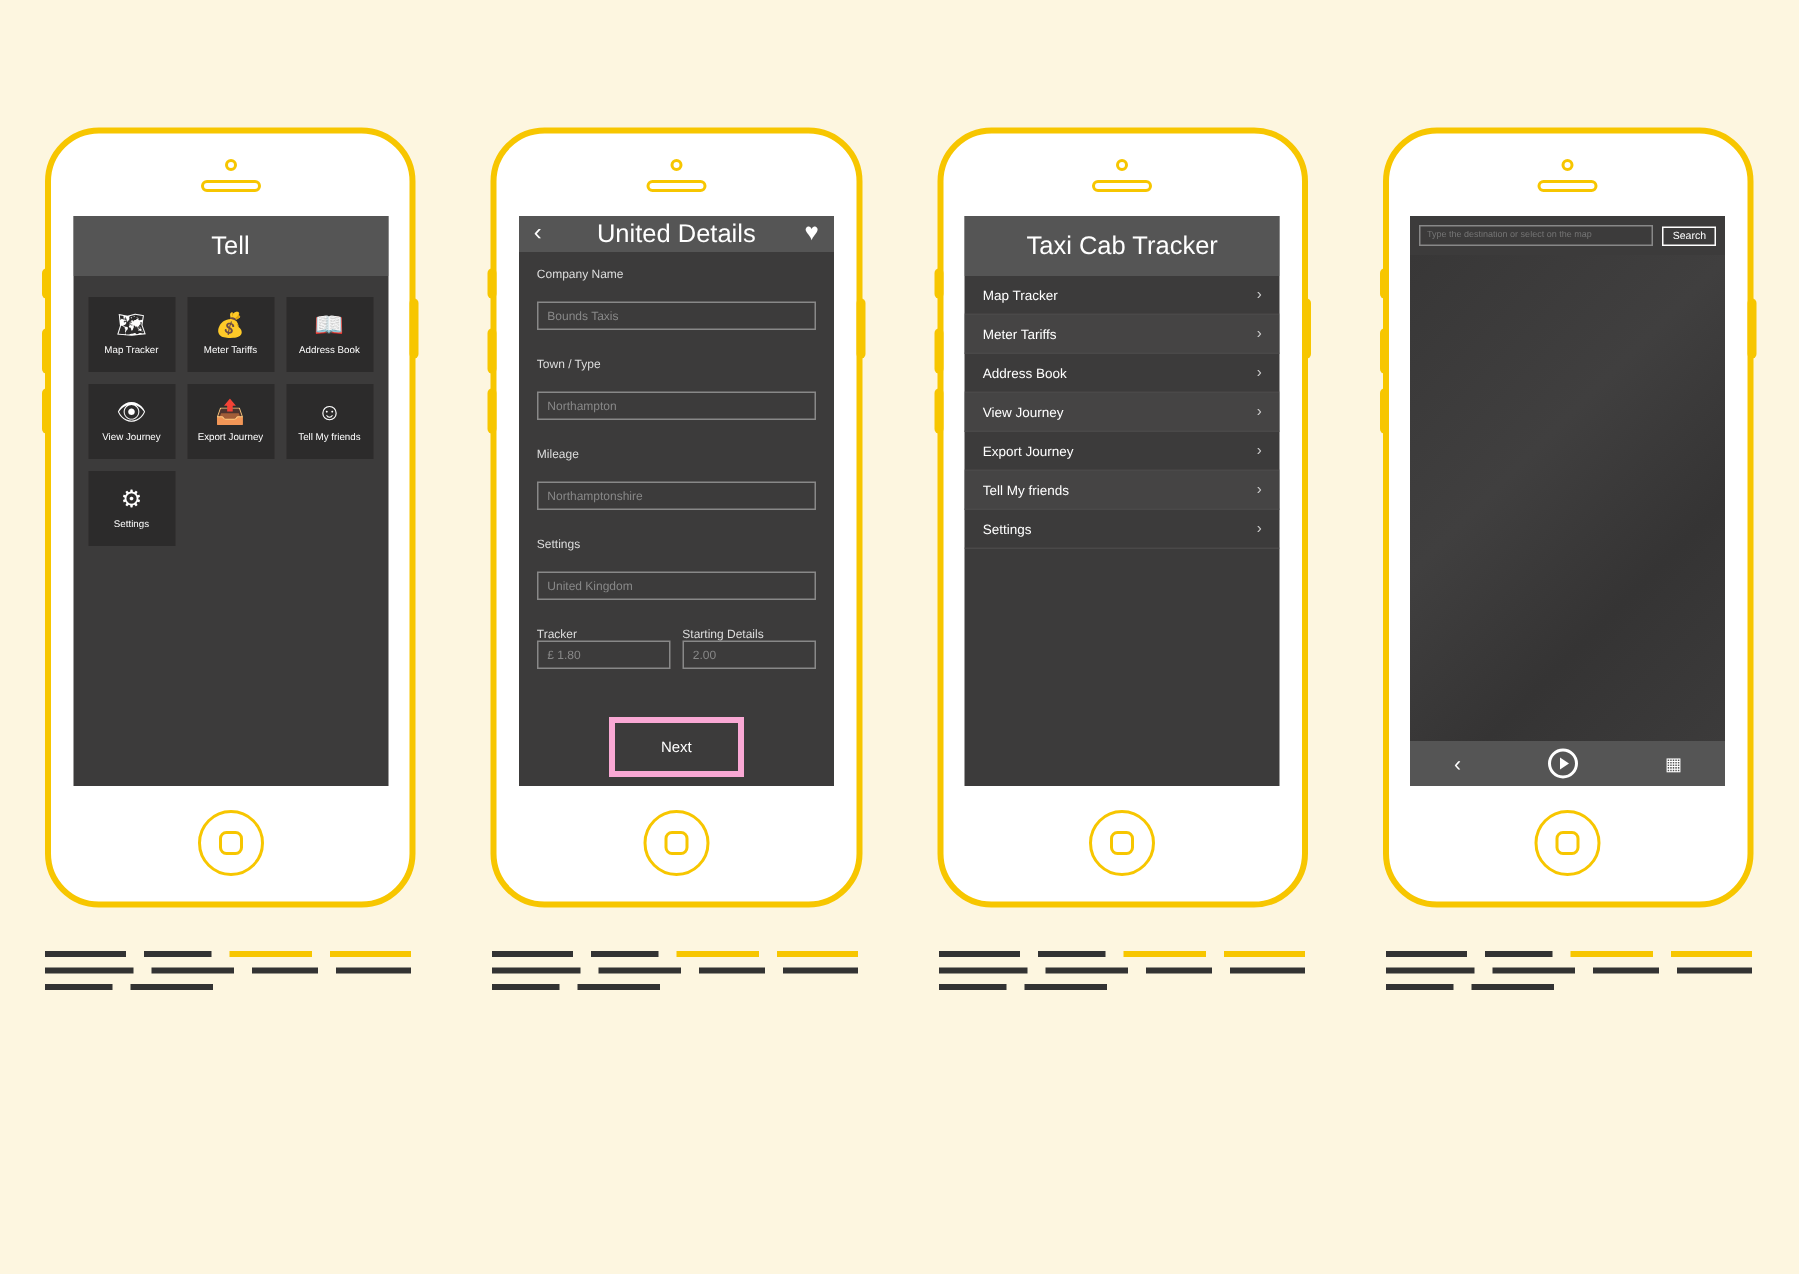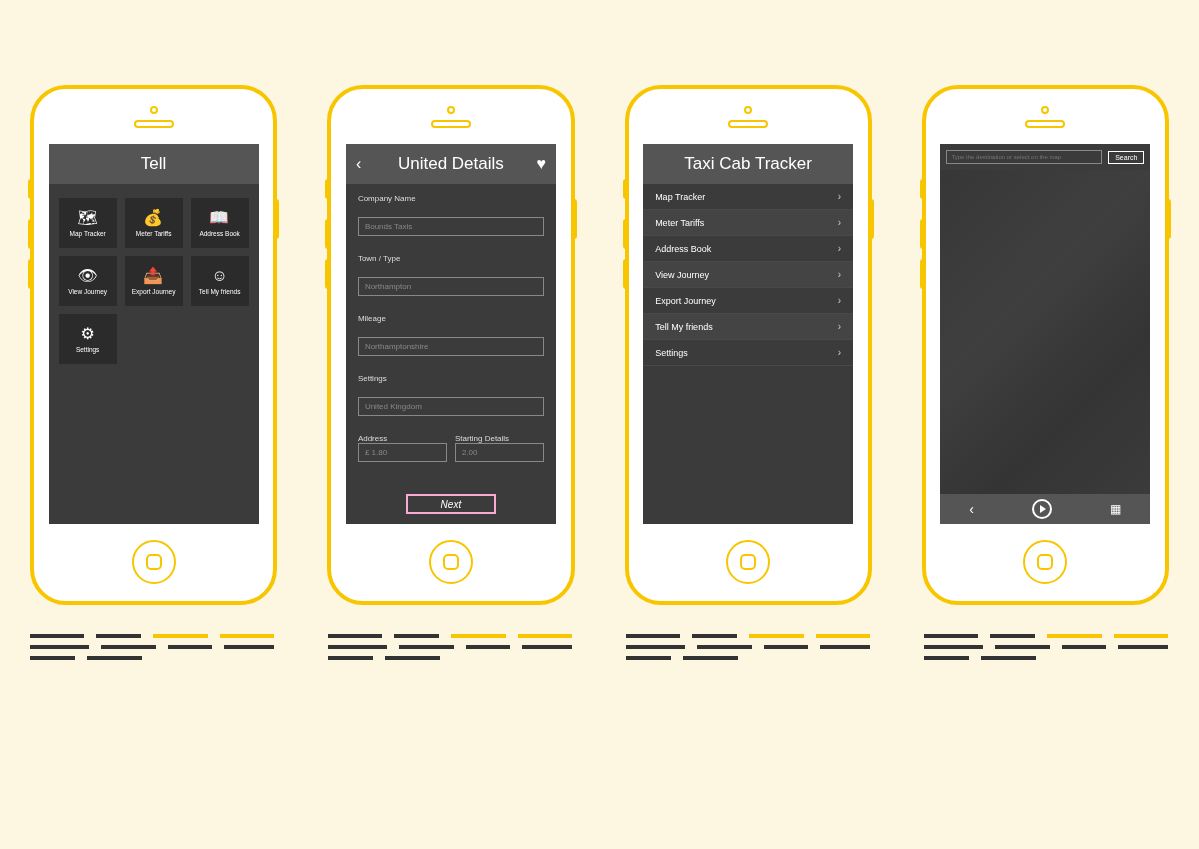--- a/index.html
+++ b/index.html
@@ -64,21 +64,21 @@
 .grid { padding:14px 10px; display:flex; flex-wrap:wrap; gap:8px; }
 .tile { width:58px; height:50px; background:#2c2b2b; display:flex; flex-direction:column; align-items:center; justify-content:center; color:#fff; font-size:6.5px; text-align:center; gap:4px; }
 .tile .ico { font-size:16px; line-height:1; color:#fff; }
 
 
 .form { padding:6px 12px; color:#fff; font-size:8px; display:flex; flex-direction:column; gap:14px;}
 .lbl { font-size:8px; margin-top:4px; color:#ddd; }
 .inp { border:1px solid #888; background:transparent; color:#888; font-size:8px; padding:4px 6px; width:100%; }
 .row2 { display:flex; gap:8px; }
 .row2 > div { flex:1; }
-.btn-next { margin:18px auto 0; width:90px; height:20px; border:2px solid #f9a8d4; background:transparent; color:#fff; font-size:10px; display:flex; align-items:center; justify-content:center;font-style:italic;}
+.btn-next { margin:18px auto 0; width:90px; height:40px; border:4px solid #f9a8d4; background:transparent; color:#fff; font-size:10px; display:flex; align-items:center; justify-content:center;}
 
 
 .list { display:flex; flex-direction:column; }
 .list-item { height:26px; display:flex; align-items:center; justify-content:space-between; padding:0 12px; font-size:9px; color:#fff; border-bottom:1px solid #4a4949; }
 .list-item.alt { background:#454444; }
 .chev { color:#ccc; font-size:10px; }
 
 
 .search-bar { height:26px; display:flex; align-items:center; gap:6px; padding:0 6px; }
 .search-inp { flex:1; border:1px solid #888; background:transparent; color:#aaa; font-size:6px; padding:3px 4px; }
@@ -169,21 +169,21 @@
       <div class="lbl">Company Name</div>
       <input class="inp" value="Bounds Taxis" style="">
       <div class="lbl">Town / Type</div>
       <input class="inp" value="Northampton" style="">
       <div class="lbl">Mileage</div>
       <input class="inp" value="Northamptonshire" style="">
       <div class="lbl">Settings</div>
       <input class="inp" value="United Kingdom" style="">
       <div class="row2">
         <div>
-          <div class="lbl">Address</div>
+          <div class="lbl">Tracker</div>
           <input class="inp" value="£ 1.80" style="">
         </div>
         <div>
           <div class="lbl">Starting Details</div>
           <input class="inp" value="2.00" style="">
         </div>
       </div>
       <div class="btn-next">Next</div>
     </div>
   </div>

